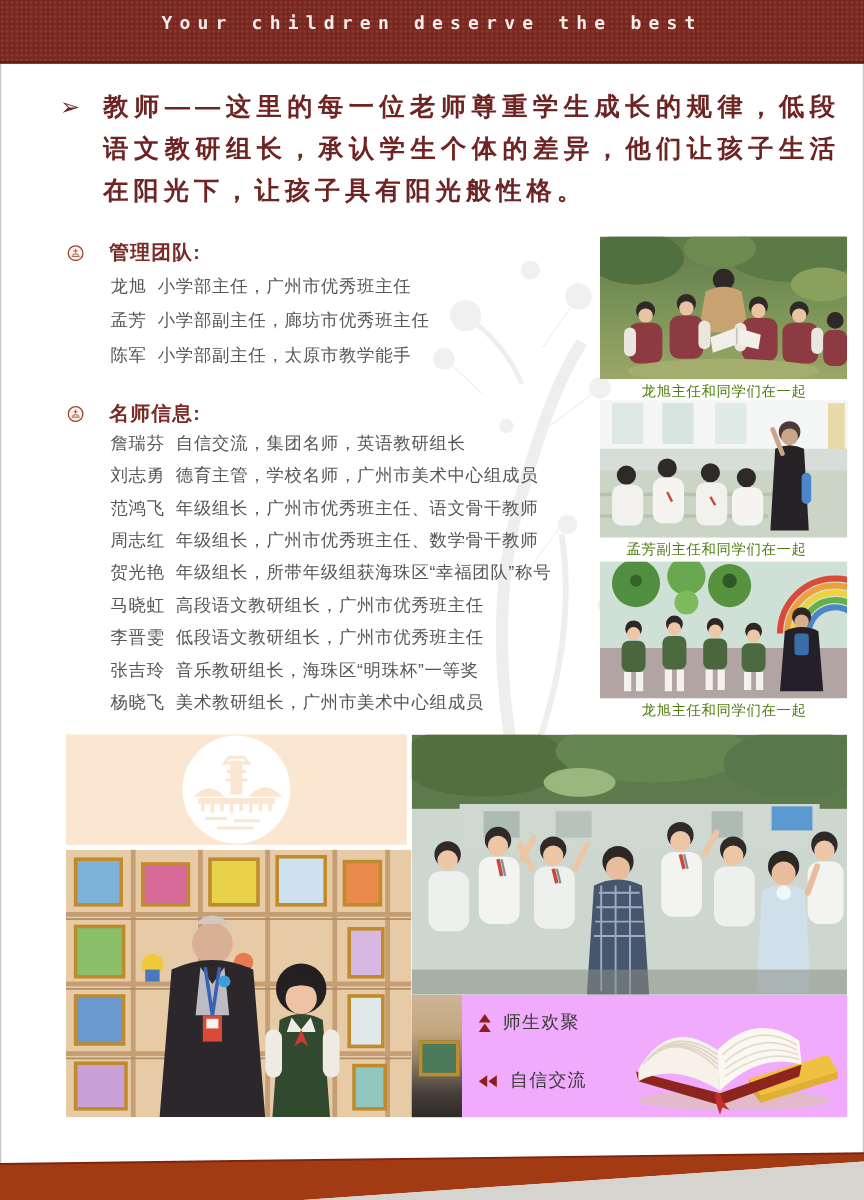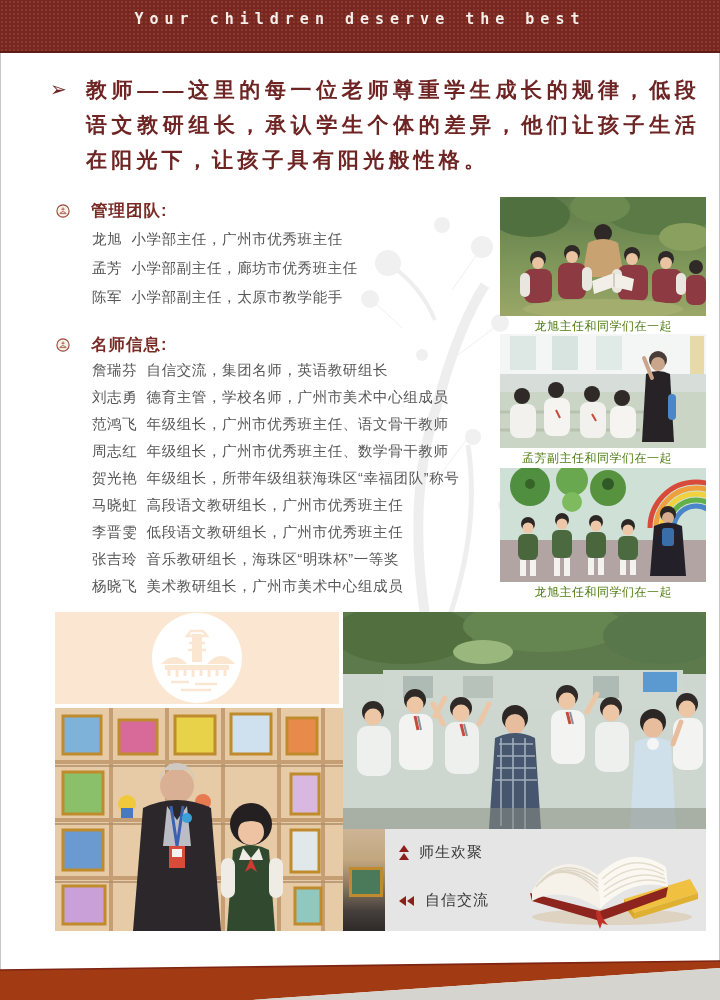--- a/index.html
+++ b/index.html
@@ -54,21 +54,21 @@
   .shelf-photo{position:absolute;left:0;top:96px;width:288px;height:223px;overflow:hidden;}
   .kids-photo{position:absolute;left:288px;top:0;width:363px;height:217px;overflow:hidden;}
   .strip{
     position:absolute;left:288px;top:217px;width:42px;height:102px;
     background:linear-gradient(180deg,#cdb496 0%,#c2a77f 30%,#8f7a62 55%,#46403c 80%,#2e2a28 100%);
   }
   .strip .mini-frame{
     position:absolute;left:6px;top:38px;width:28px;height:24px;background:#4a7a5a;
     border:3px solid #c08b2c;
   }
-  .label-box{position:absolute;left:330px;top:217px;width:321px;height:102px;background:#e5e5e5;}
+  .label-box{position:absolute;left:330px;top:217px;width:321px;height:102px;background:#f0abfc;}
   .label-row{position:absolute;left:14px;display:flex;align-items:center;}
   .label-row .txt{color:#3a3a3a;font-size:15px;letter-spacing:1px;margin-left:10px;}
   .dbl-up{display:flex;flex-direction:column;align-items:center;}
   .dbl-up i{display:block;width:0;height:0;border-left:5px solid transparent;border-right:5px solid transparent;border-bottom:7px solid #8c1f1c;margin:0.5px 0;}
   .dbl-left{display:flex;align-items:center;}
   .dbl-left i{display:block;width:0;height:0;border-top:5px solid transparent;border-bottom:5px solid transparent;border-right:7px solid #8c1f1c;margin-right:1px;}
   .book-art{position:absolute;right:4px;bottom:2px;}
   
   .footer-shapes{position:absolute;left:0;top:940px;width:720px;height:60px;}
 </style>

